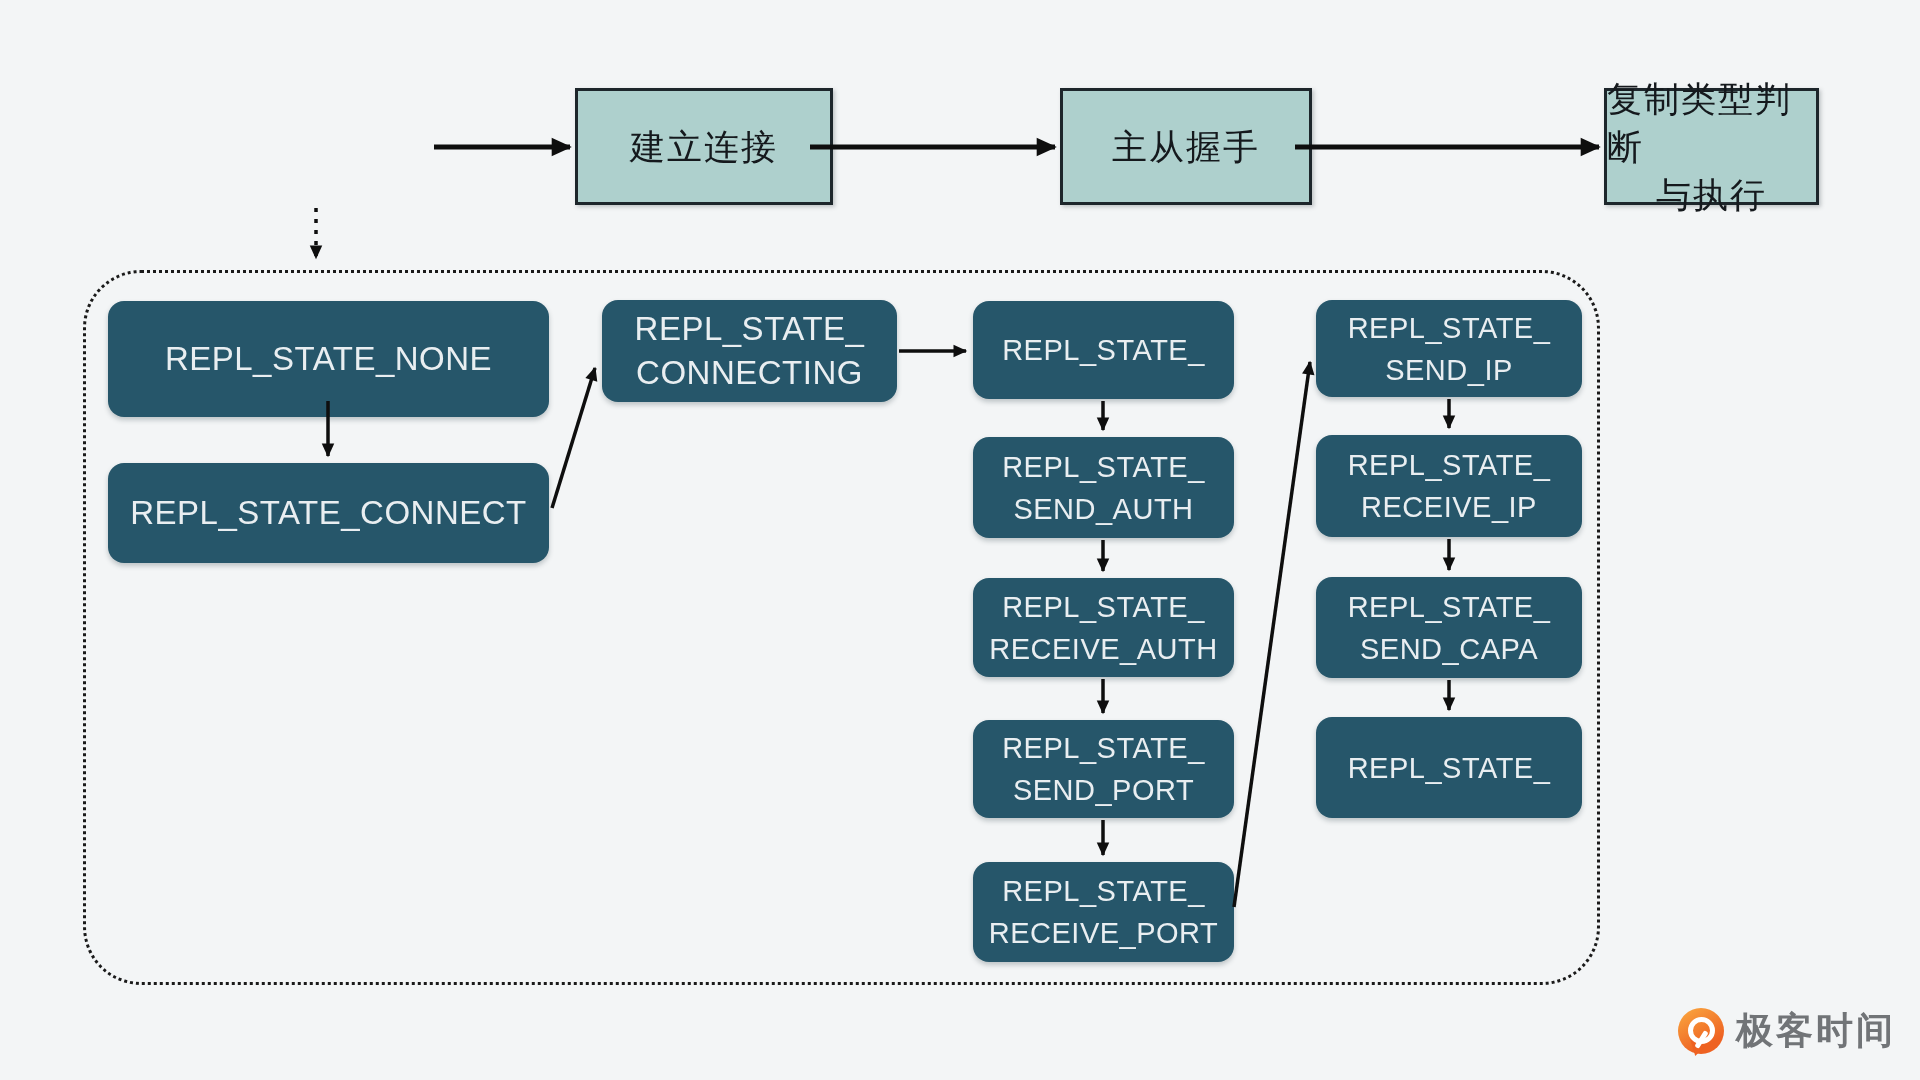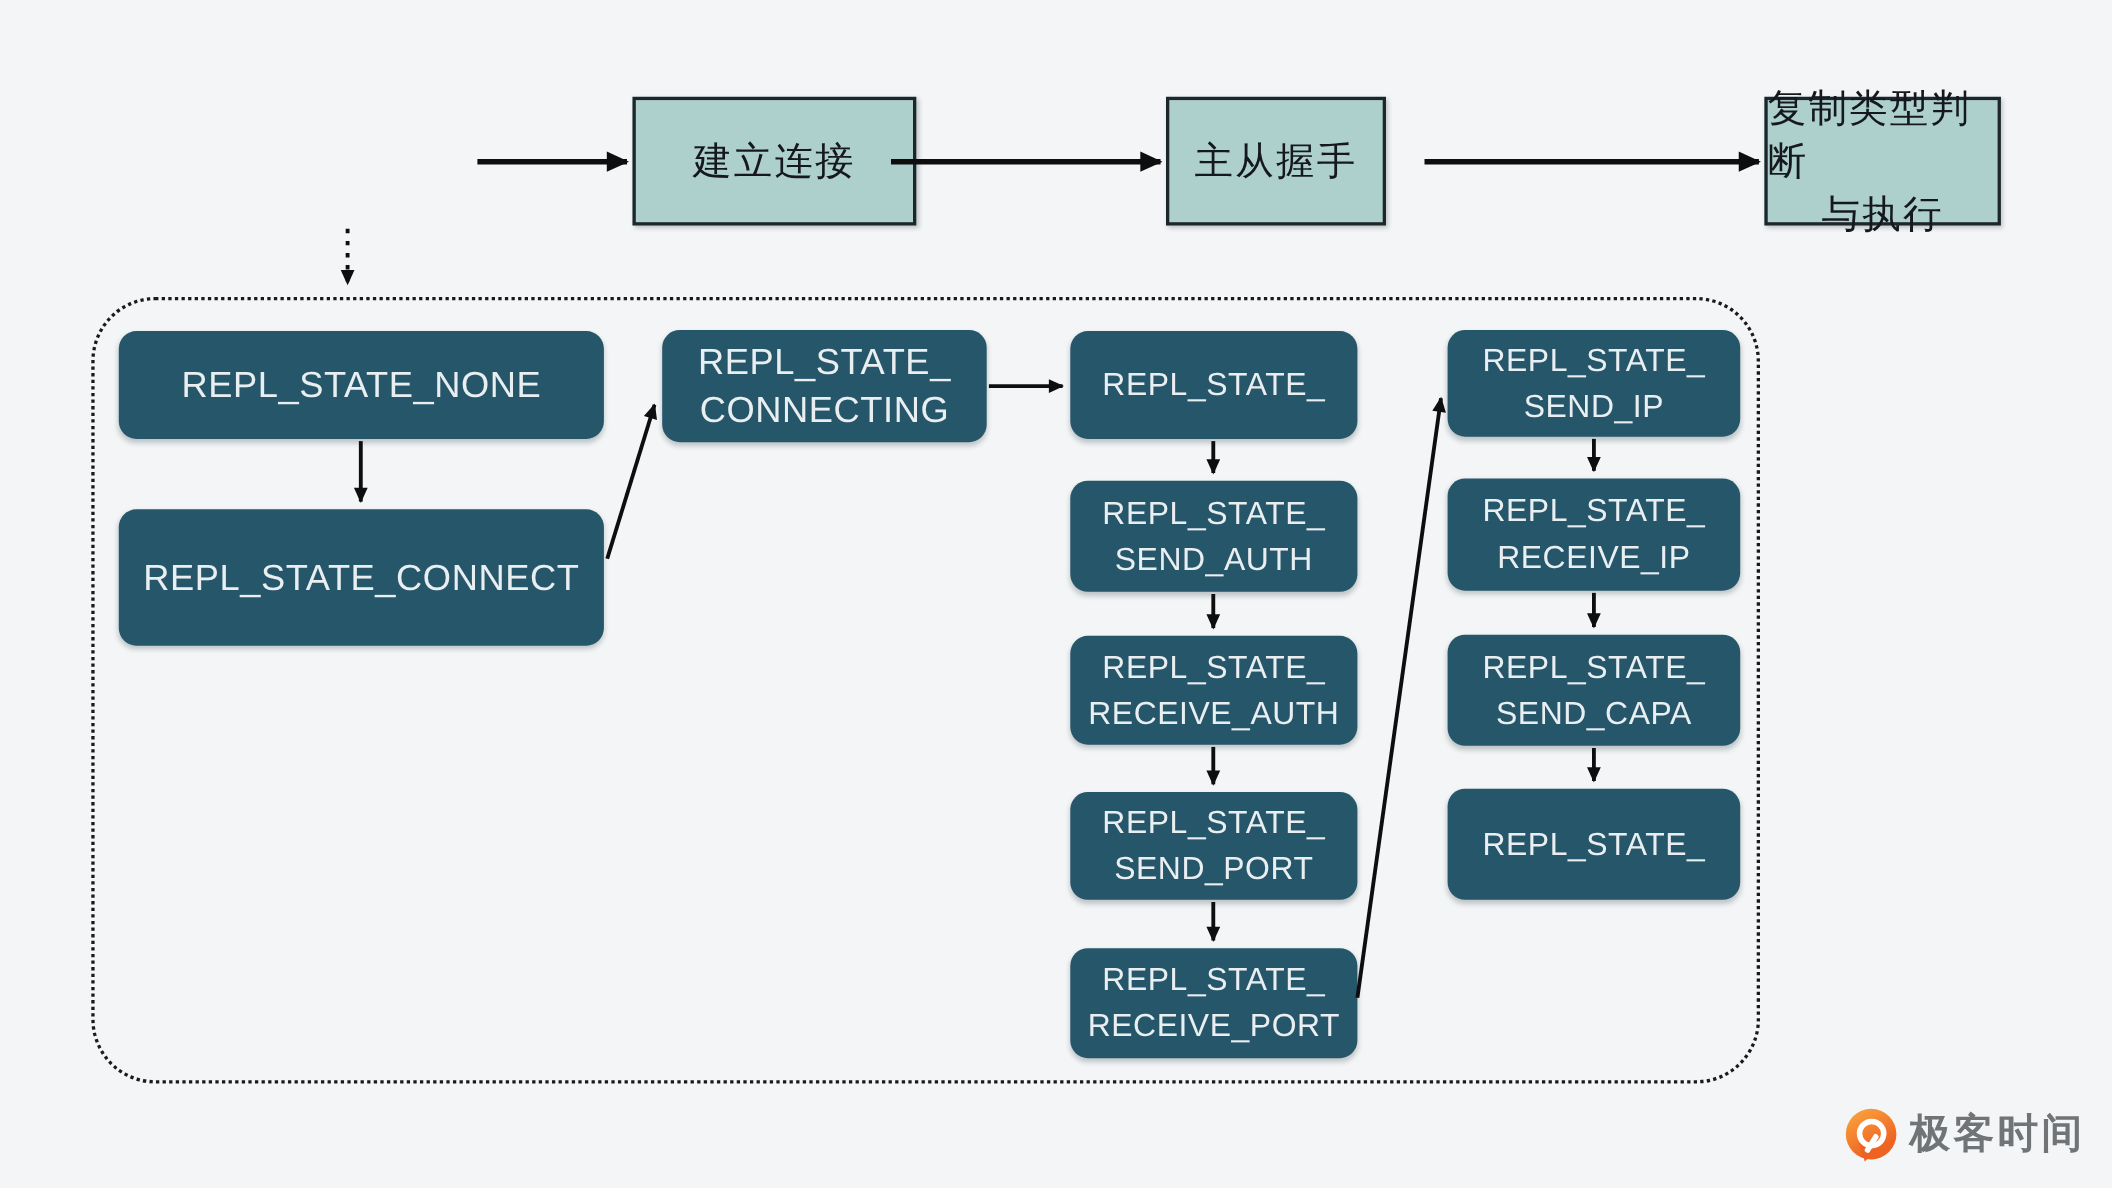--- a/index.html
+++ b/index.html
@@ -82,32 +82,32 @@
 </head>
 <body>
 
 <div id="stage">
 
   <div class="dashed-frame"></div>
 
   <div class="tbox" style="left:575px;top:88px;width:258px;height:117px">
     <span>建立连接</span>
   </div>
-  <div class="tbox" style="left:1060px;top:88px;width:200px;height:117px">
+  <div class="tbox" style="left:1060px;top:88px;width:252px;height:117px">
     <span>主从握手</span>
   </div>
   <div class="tbox" style="left:1604px;top:88px;width:215px;height:117px">
     <span>复制类型判断</span>
     <span>与执行</span>
   </div>
 
-  <div class="sbox fs-lg" style="left:108px;top:301px;width:441px;height:98px">
+  <div class="sbox fs-lg" style="left:108px;top:301px;width:441px;height:116px">
     <span>REPL_STATE_NONE</span>
   </div>
-  <div class="sbox fs-lg" style="left:108px;top:463px;width:441px;height:124px">
+  <div class="sbox fs-lg" style="left:108px;top:463px;width:441px;height:100px">
     <span>REPL_STATE_CONNECT</span>
   </div>
 
   <div class="sbox fs-lg" style="left:602px;top:300px;width:295px;height:102px">
     <span>REPL_STATE_</span>
     <span>CONNECTING</span>
   </div>
 
   <div class="sbox fs-md" style="left:973px;top:301px;width:261px;height:98px">
     <span>REPL_STATE_</span>

